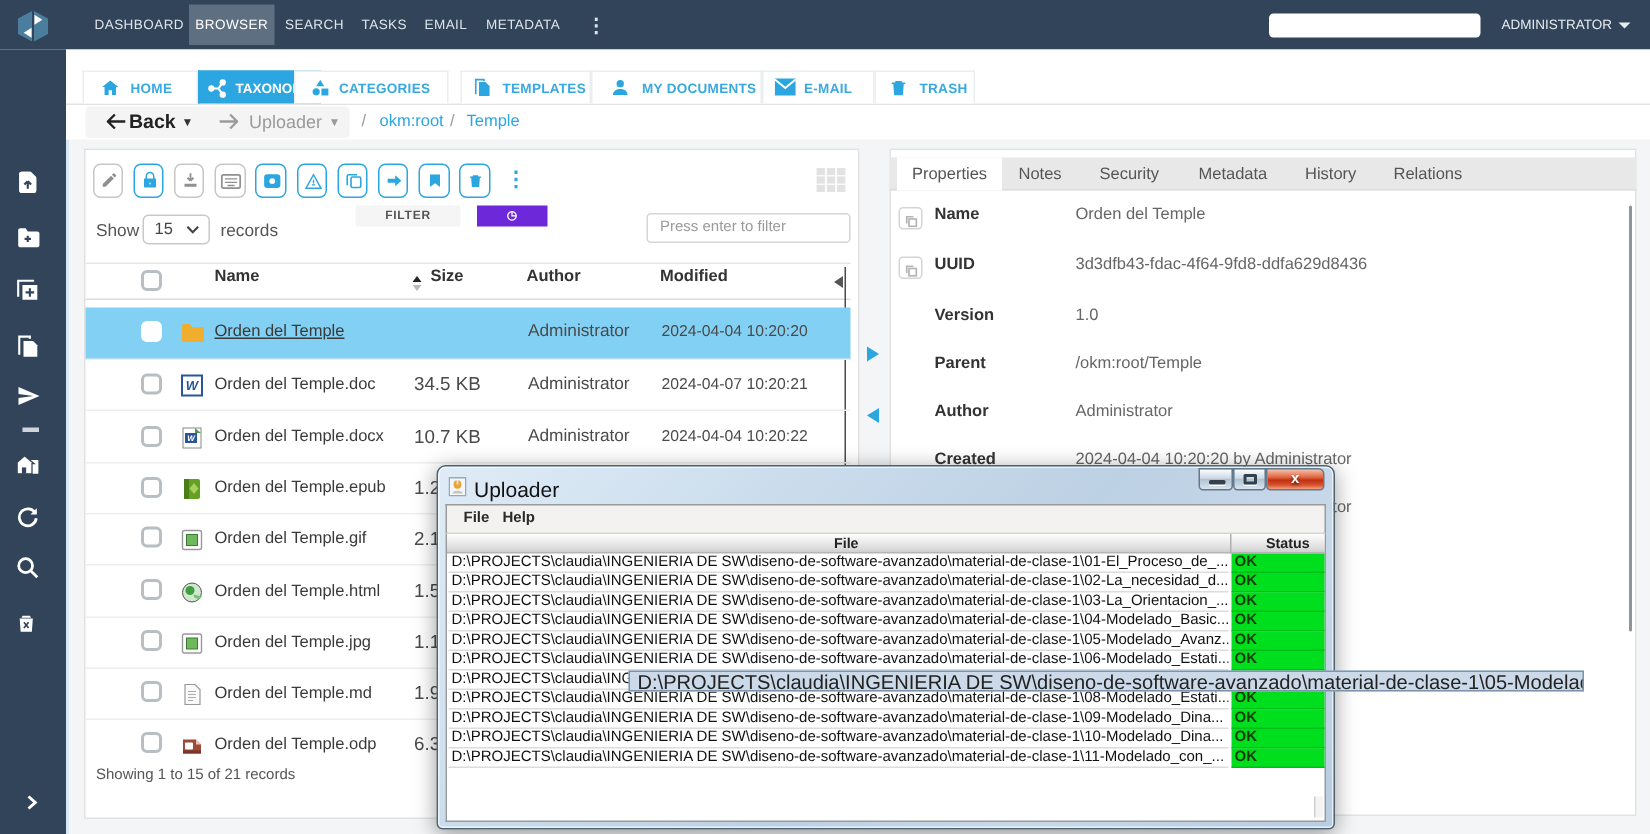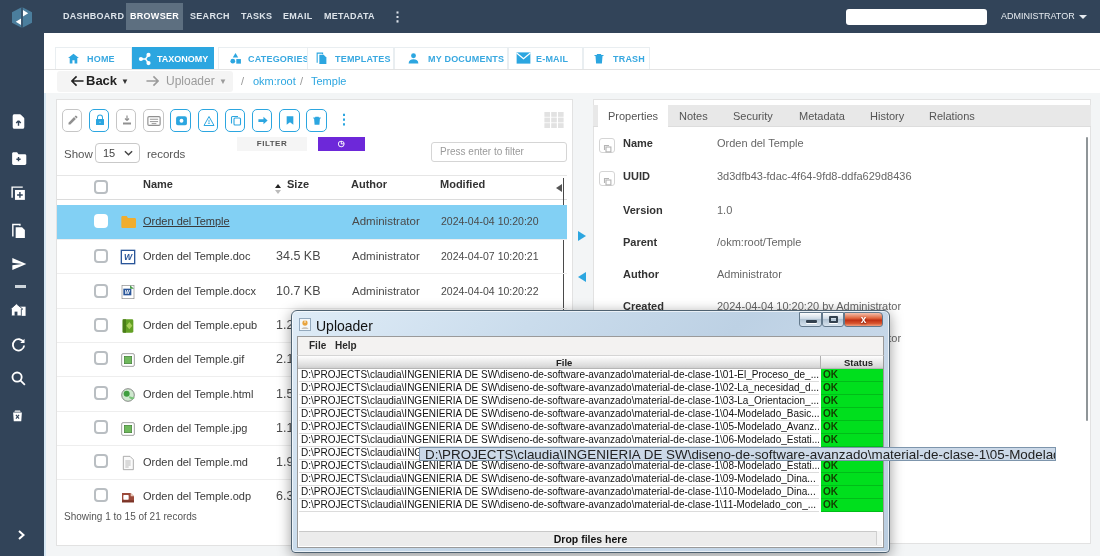--- a/index.html
+++ b/index.html
@@ -1,20 +1,20 @@
 <!DOCTYPE html>
 <html><head>
 <meta charset="utf-8">
 <style>
 * { margin:0; padding:0; box-sizing:border-box; }
 html,body { width:1100px; height:556px; overflow:hidden; font-family:"Liberation Sans",sans-serif; background:#f3f5f6; position:relative; }
 
 
 .nav { position:absolute; left:0; top:0; width:1100px; height:33px; background:#324459; }
-.nav .mi { position:absolute; top:0; height:33px; line-height:33px; color:#dce3ea; font-size:9px; letter-spacing:.3px;font-weight:bold; }
+.nav .mi { position:absolute; top:0; height:33px; line-height:33px; color:#dce3ea; font-size:9px; letter-spacing:.3px; }
 .nav .act { background:#5d6f80; color:#fff; top:3px; height:27px; line-height:27px; }
 .nav input { position:absolute; left:846px; top:9px; width:141px; height:16px; border:none; border-radius:3px; background:#fff; outline:none; }
 .admin { position:absolute; left:1001px; top:0; height:33px; line-height:33px; color:#e6ebf0; font-size:9px; letter-spacing:0; }
 .admin:after { content:""; display:inline-block; margin-left:4px; vertical-align:middle; border-left:4px solid transparent; border-right:4px solid transparent; border-top:4px solid #e6ebf0; }
 
 
 .side { position:absolute; left:0; top:33px; width:44px; height:523px; background:#324459; }
 .side svg { position:absolute; left:10px; }
 
 
@@ -160,21 +160,21 @@
   </div>
 <div class="tab on" style="left:132px;width:82px">
   <svg style="left:5px" width="14" height="14" viewBox="0 0 24 24" fill="#fff">
       <path d="M5 12h8m0 0l5-7m-5 7l5 7" stroke="#fff" stroke-width="2.4" fill="none"></path>
       <circle cx="5" cy="12" r="3.6"></circle>
       <circle cx="18" cy="5" r="3.6"></circle>
       <circle cx="18" cy="19" r="3.6"></circle>
     </svg>
     <b style="left:24px;letter-spacing:0">TAXONOMY</b>
   </div>
-<div class="tab" style="left:218px;width:103px">
+<div class="tab" style="left:196px;width:103px">
   <svg style="left:10px" width="13" height="13" viewBox="0 0 24 24" fill="#2ca6e0">
       <path d="M12 2l5 8H7l5-8z"></path>
       <circle cx="7" cy="17" r="4.4"></circle>
       <rect x="13.5" y="13" width="8.5" height="8.5"></rect>
     </svg>
     <b style="left:29px">CATEGORIES</b>
   </div>
 <div class="tab" style="left:307px;width:87px">
   <svg style="left:7px" width="13" height="13" viewBox="0 0 24 24" fill="#2ca6e0">
       <path d="M8 5h8l5 5v12H8z"></path>
@@ -474,18 +474,17 @@
     <div class="urow" style="top:91px">D:\PROJECTS\claudia\INGENIERIA DE SW\diseno-de-software-avanzado\material-de-clase-1\07-Modelado_Estati...</div>
       <div class="uok" style="top:91px">OK</div>
     <div class="urow" style="top:104px">D:\PROJECTS\claudia\INGENIERIA DE SW\diseno-de-software-avanzado\material-de-clase-1\08-Modelado_Estati...</div>
       <div class="uok" style="top:104px">OK</div>
     <div class="urow" style="top:117px">D:\PROJECTS\claudia\INGENIERIA DE SW\diseno-de-software-avanzado\material-de-clase-1\09-Modelado_Dina...</div>
       <div class="uok" style="top:117px">OK</div>
     <div class="urow" style="top:130px">D:\PROJECTS\claudia\INGENIERIA DE SW\diseno-de-software-avanzado\material-de-clase-1\10-Modelado_Dina...</div>
       <div class="uok" style="top:130px">OK</div>
     <div class="urow" style="top:143px">D:\PROJECTS\claudia\INGENIERIA DE SW\diseno-de-software-avanzado\material-de-clase-1\11-Modelado_con_...</div>
       <div class="uok" style="top:143px">OK</div>
-    <div class="drop">Drop files here</div>
       <div style="position:absolute;right:1px;bottom:2px;width:6px;height:14px;background:#f4f4f4;border-left:1px solid #d0d0d0"></div>
   </div>
 </div>
 
 <div class="ghost">D:\PROJECTS\claudia\INGENIERIA DE SW\diseno-de-software-avanzado\material-de-clase-1\05-Modelado_Avanz...</div>
 
 </body></html>

